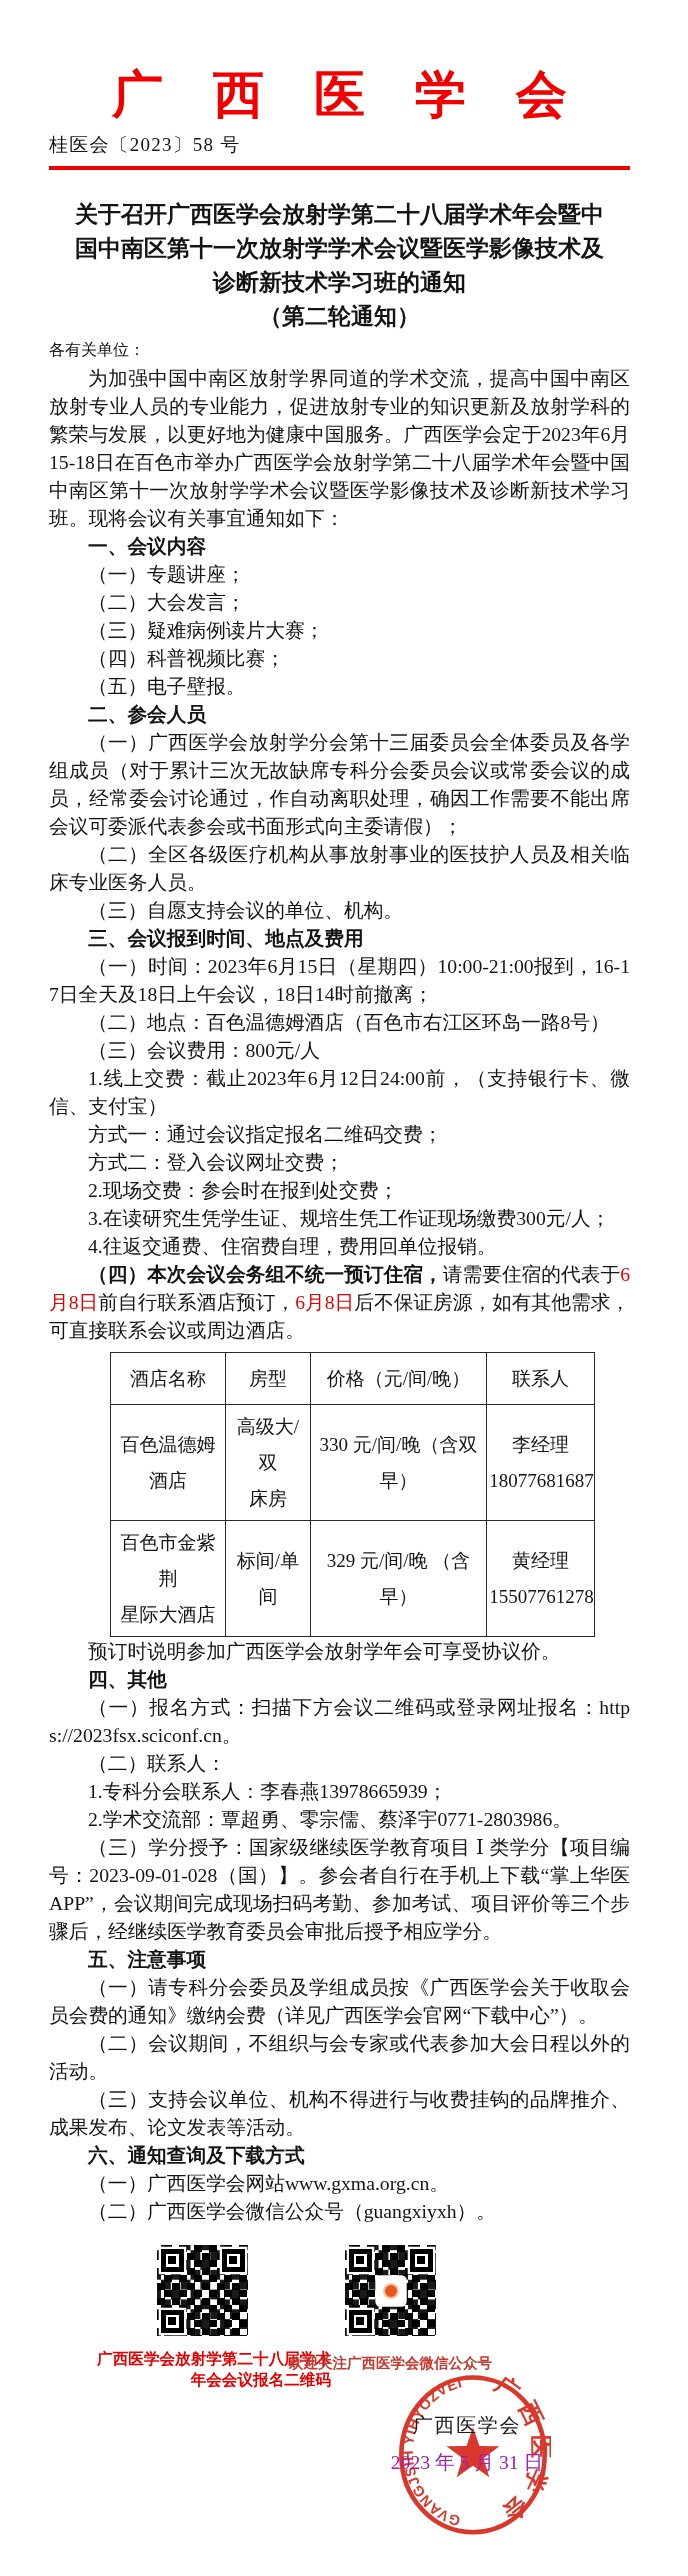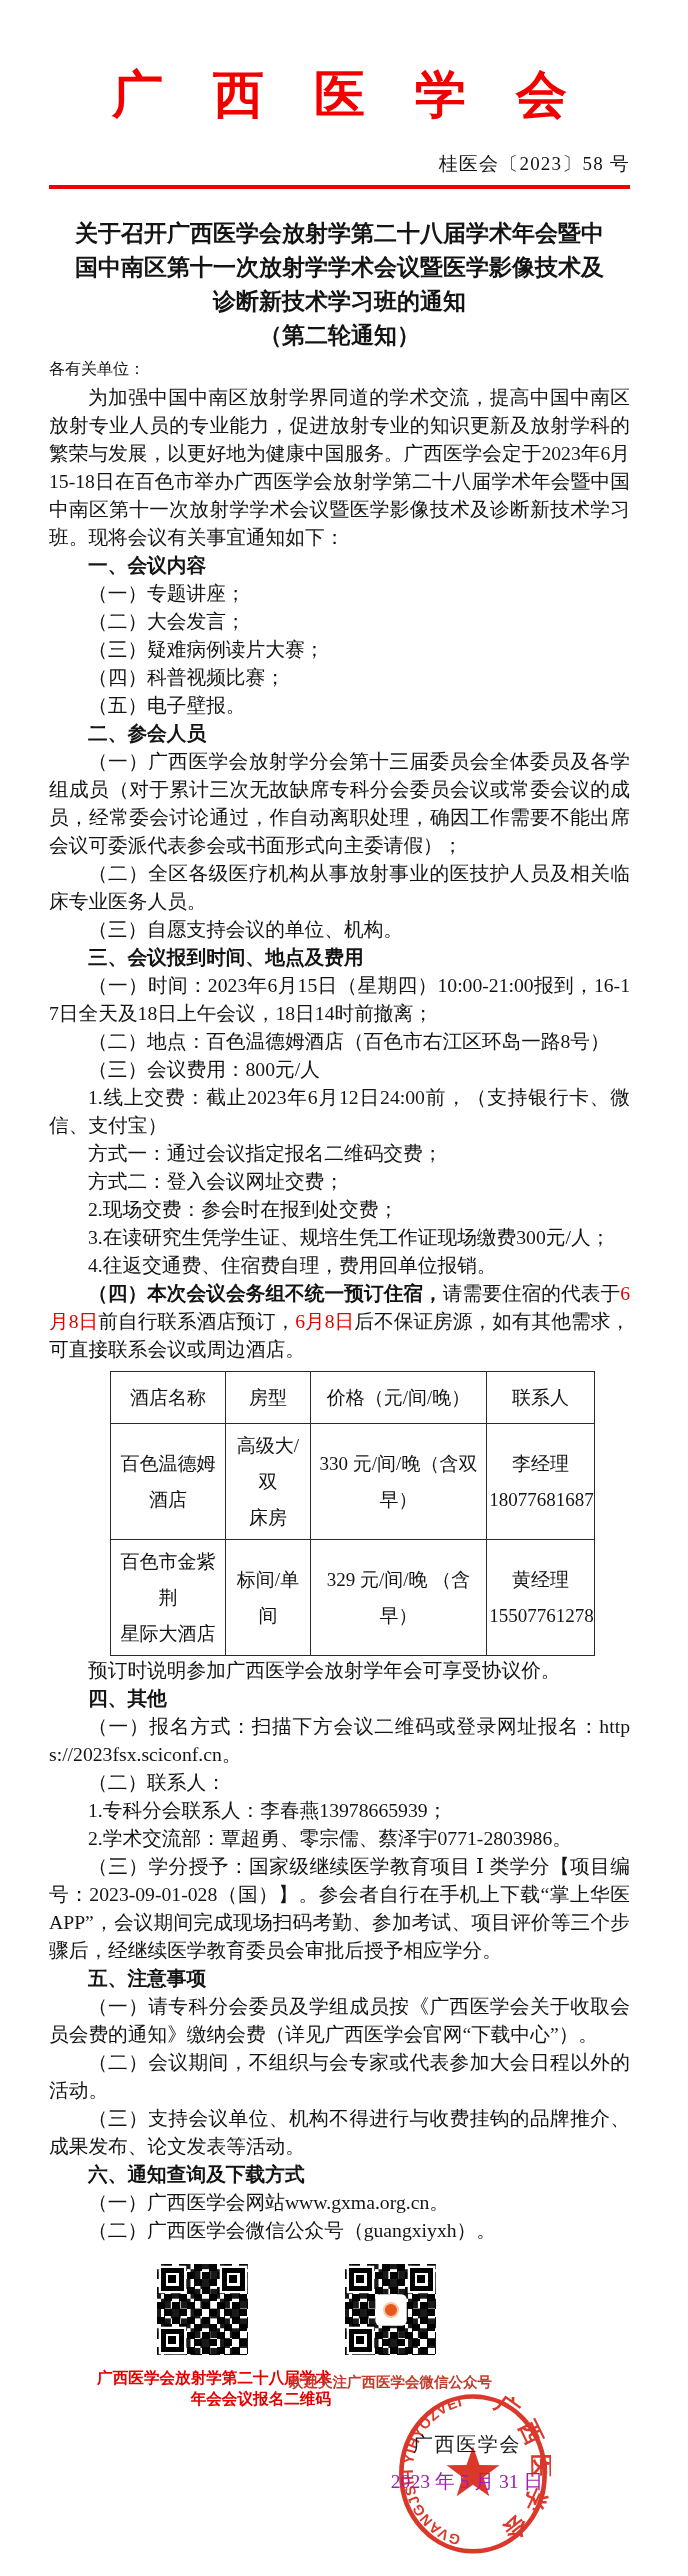--- a/index.html
+++ b/index.html
@@ -3,21 +3,21 @@
 <meta charset="utf-8">
 <title>桂医会〔2023〕58 号</title>
 <style>
   html,body{margin:0;padding:0;background:#ffffff;}
   body{width:689px;min-height:2576px;font-family:"Liberation Serif","DejaVu Serif",serif;color:#141414;position:relative;overflow:hidden;}
   .page{padding:68px 49px 0 49px;box-sizing:border-box;width:679px;}
 
   .org-name{white-space:nowrap;text-align:center;color:#f20000;font-weight:bold;
     font-size:51px;line-height:1.08;letter-spacing:50px;padding-left:50px;
     font-family:"Liberation Serif","DejaVu Serif",serif;}
-  .doc-no{text-align:right;font-size:19px;margin-top:28px;letter-spacing:1.2px;}
+  .doc-no{text-align:left;font-size:19px;margin-top:9px;letter-spacing:1.2px;}
   .red-rule{height:4px;background:#f20000;margin-top:8px;}
 
   .doc-title{margin-top:27px;text-align:center;font-weight:bold;font-size:23px;line-height:34px;
     font-family:"Liberation Sans","DejaVu Sans",sans-serif;}
   .salutation{margin-top:3px;font-size:16px;line-height:28px;}
 
   .blocks p{margin:0;font-size:19.7px;line-height:28px;text-align:justify;text-indent:39px;word-break:break-all;}
   .blocks p.hd{font-family:"Liberation Sans","DejaVu Sans",sans-serif;font-weight:bold;text-align:left;}
   .s-n{font-weight:normal;}
   .s-b{font-weight:bold;font-family:"Liberation Sans","DejaVu Sans",sans-serif;text-align:center;}

